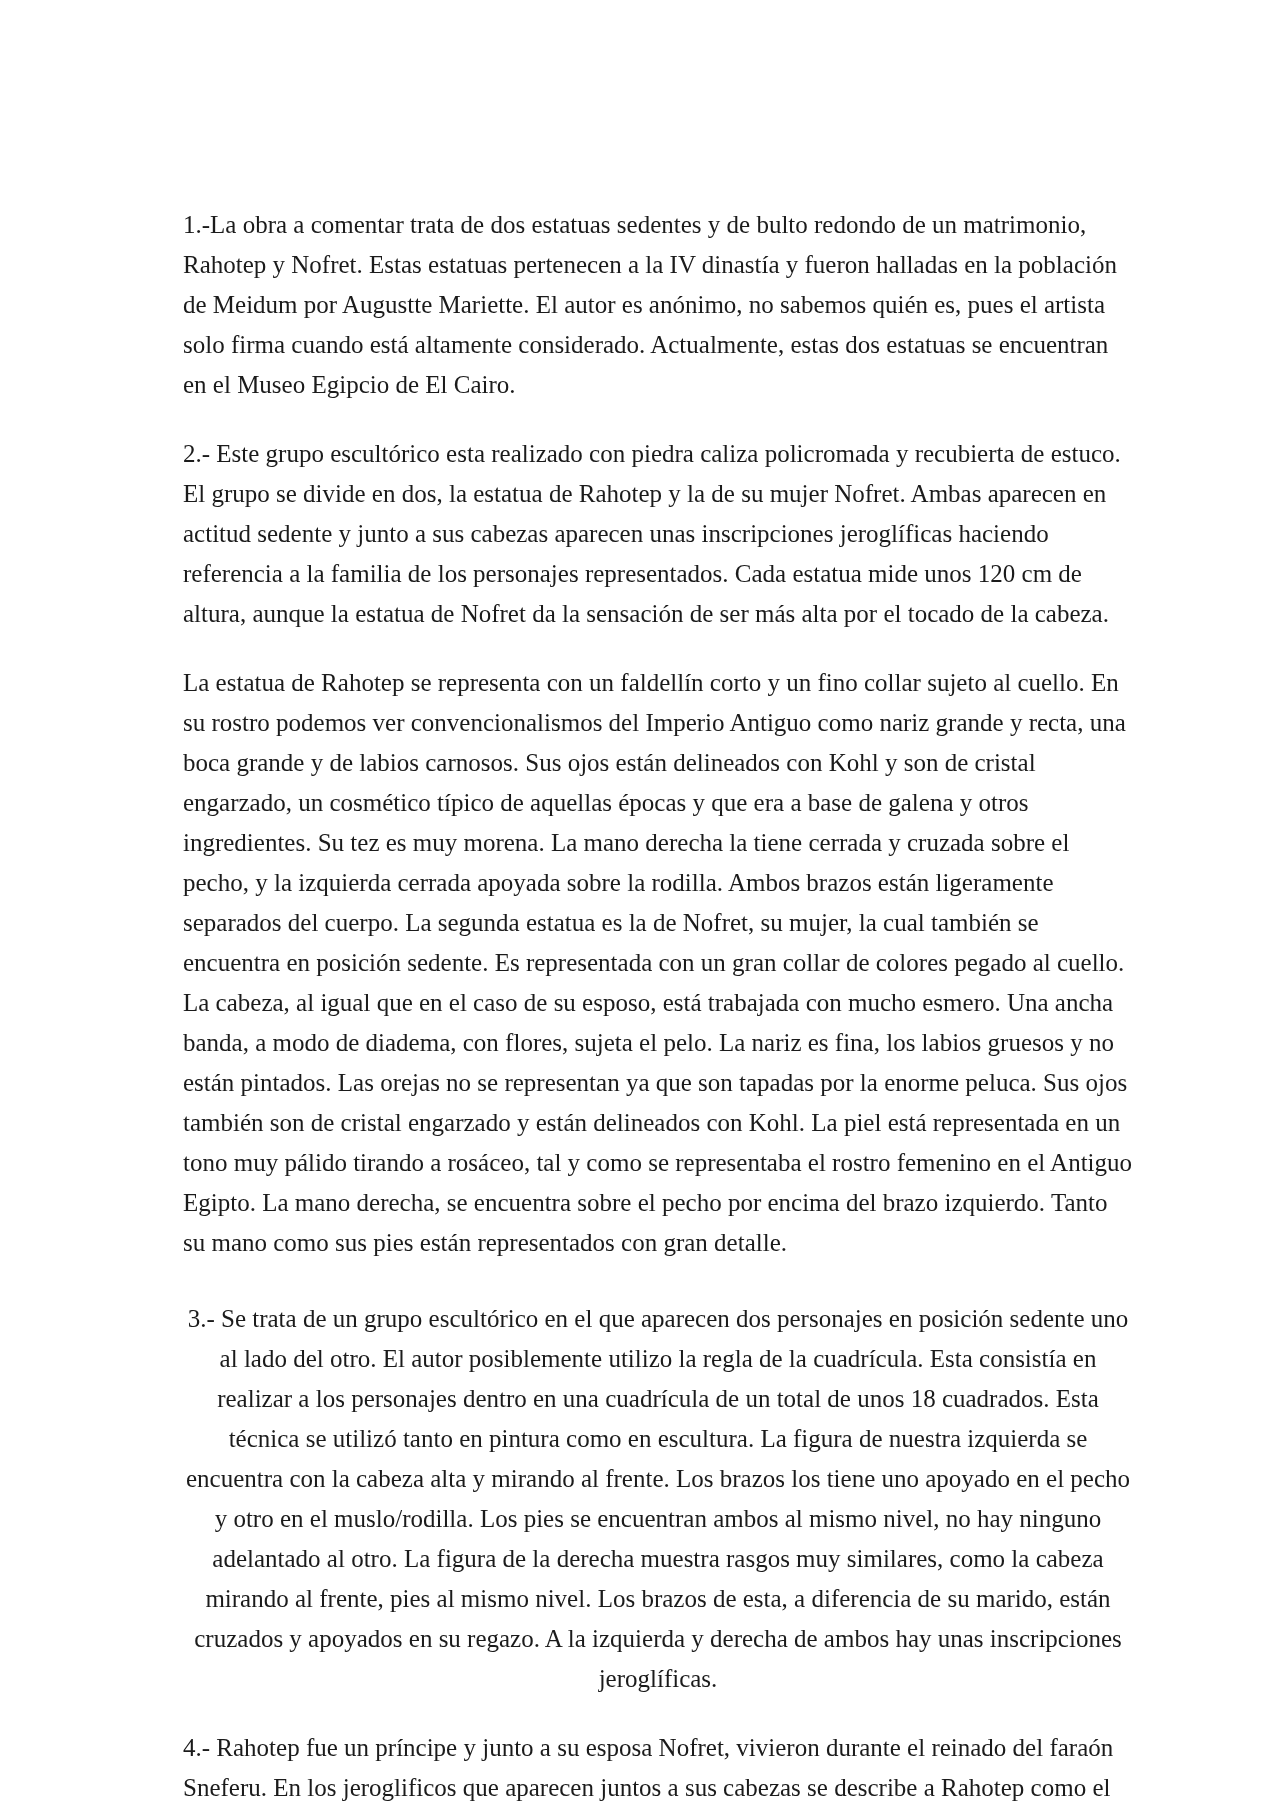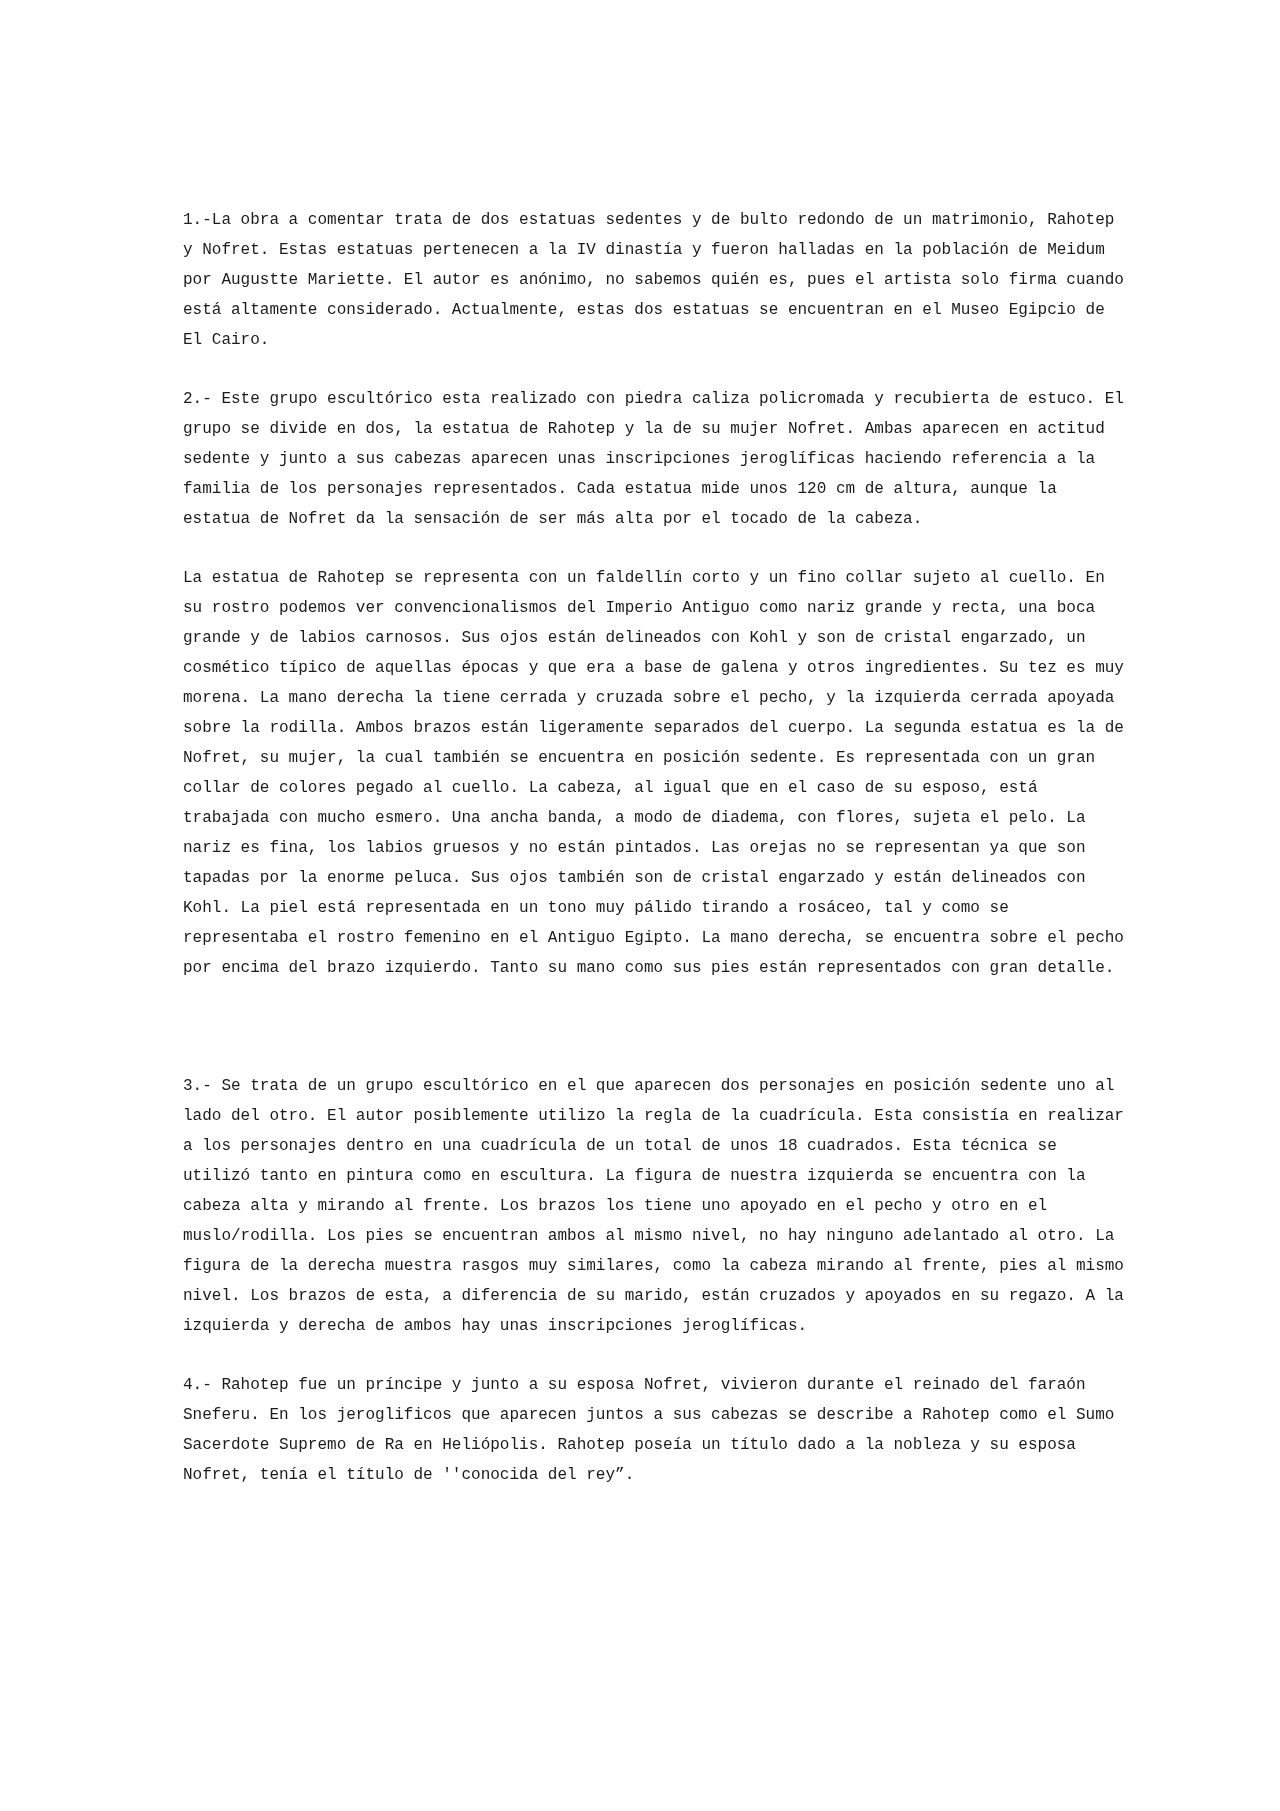--- a/index.html
+++ b/index.html
@@ -14,30 +14,31 @@
     background: #ffffff;
     overflow: hidden;
   }
   .content {
     position: absolute;
     left: 183px;
     top: 205px;
     width: 950px;
   }
   .content p {
-    font-family: Liberation Mono, monospace;
-    font-size: 16px;
-    line-height: 30px;
+    font-family: Liberation Serif, serif;
+    font-size: 25px;
+    line-height: 40px;
     color: #1b1b1b;
     margin: 0 0 29px 0;
     text-align: left;
     letter-spacing: 0px;
   }
   .content p.extra-gap {
-    margin-top: 88px;
+    margin-top: 36px;
+    text-align: center;
   }
 </style>
 </head>
 <body>
 
 <div class="page">
   <div class="content">
     <p>1.-La obra a comentar trata de dos estatuas sedentes y de bulto redondo de un matrimonio, Rahotep y Nofret. Estas estatuas pertenecen a la IV dinastía y fueron halladas en la población de Meidum por Augustte Mariette. El autor es anónimo, no sabemos quién es, pues el artista solo firma cuando está altamente considerado. Actualmente, estas dos estatuas se encuentran en el Museo Egipcio de El Cairo.</p>
     <p>2.- Este grupo escultórico esta realizado con piedra caliza policromada y recubierta de estuco. El grupo se divide en dos, la estatua de Rahotep y la de su mujer Nofret. Ambas aparecen en actitud sedente y junto a sus cabezas aparecen unas inscripciones jeroglíficas haciendo referencia a la familia de los personajes representados. Cada estatua mide unos 120 cm de altura, aunque la estatua de Nofret da la sensación de ser más alta por el tocado de la cabeza.</p>
     <p>La estatua de Rahotep se representa con un faldellín corto y un fino collar sujeto al cuello.  En su rostro podemos ver convencionalismos  del Imperio Antiguo como nariz grande y recta, una boca grande y de labios carnosos. Sus ojos están delineados con Kohl y son de cristal engarzado, un cosmético típico de aquellas épocas y que era a base de galena y otros ingredientes. Su tez es muy morena. La mano derecha la tiene cerrada y cruzada sobre el pecho, y la izquierda cerrada apoyada sobre la rodilla. Ambos brazos están ligeramente separados del cuerpo. La segunda estatua es la de Nofret, su mujer, la cual también se encuentra en posición sedente. Es representada con un gran collar de colores pegado al cuello. La cabeza, al igual que en el caso de su esposo, está trabajada con mucho esmero. Una ancha banda, a modo de diadema, con flores, sujeta el pelo.  La nariz es fina, los labios gruesos y no están pintados. Las orejas no se representan ya que son tapadas por la enorme peluca. Sus ojos también son de cristal engarzado y están delineados con Kohl. La piel está representada en un tono muy pálido tirando a rosáceo, tal y como se representaba el rostro femenino en el Antiguo Egipto. La mano derecha, se encuentra sobre el pecho por encima del brazo izquierdo. Tanto su mano como sus pies están representados con gran detalle.</p>

